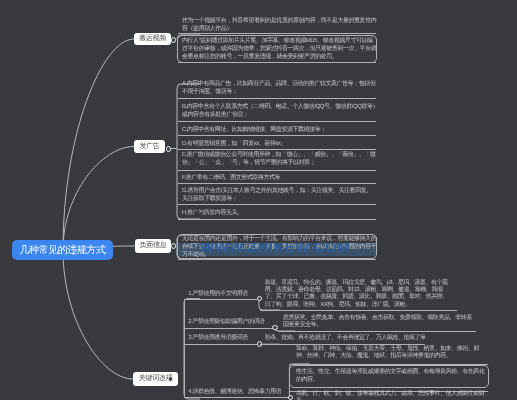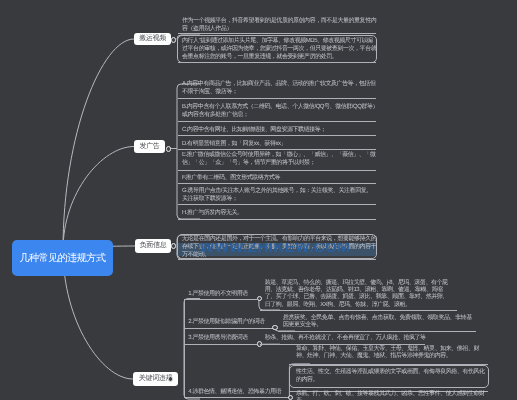--- a/index.html
+++ b/index.html
@@ -2,21 +2,21 @@
 <html><head>
 <meta charset="utf-8">
 <style>
 html,body{margin:0;padding:0;}
 body{width:517px;height:400px;background:#393a3e;overflow:hidden;
  font-family:"Liberation Sans",sans-serif;
  -webkit-font-smoothing:antialiased;text-rendering:geometricPrecision;}
 #stage{position:relative;width:517px;height:400px;background:#393a3e;overflow:hidden;}
 svg#wires{position:absolute;left:0;top:0;width:517px;height:400px;}
 svg#wires path{fill:none;stroke:#b6b9c0;stroke-width:1;}
-.rootnode{position:absolute;left:12px;top:240px;width:101px;height:36px;
+.rootnode{position:absolute;left:12px;top:240px;width:101px;height:20px;
  background:#3c86f0;border-radius:5px;color:#fff;font-size:10px;letter-spacing:-0.45px;
  display:flex;align-items:center;justify-content:center;white-space:nowrap;}
 .bnode{position:absolute;background:#fff;border-radius:3px;color:#4a4b50;
  font-size:7px;letter-spacing:-0.3px;display:flex;align-items:center;justify-content:center;white-space:nowrap;}
 .dot{position:absolute;width:5.5px;height:5.5px;border-radius:50%;
  background:#45464b;border:1.3px solid #e6e8ec;box-sizing:border-box;}
 .para{position:absolute;color:#c6c9d0;font-size:6px;line-height:8.2px;letter-spacing:-0.45px;}
 .tight{line-height:7.2px;}
 .rule{position:absolute;height:1px;background:#aeb1b8;}
 .vrule{position:absolute;width:1px;background:#aeb1b8;}

